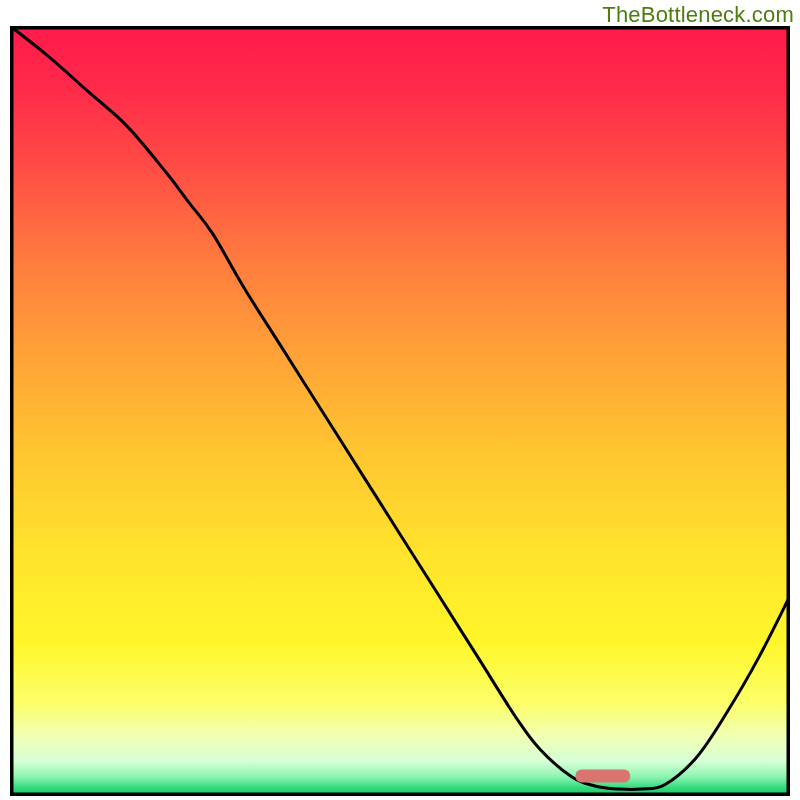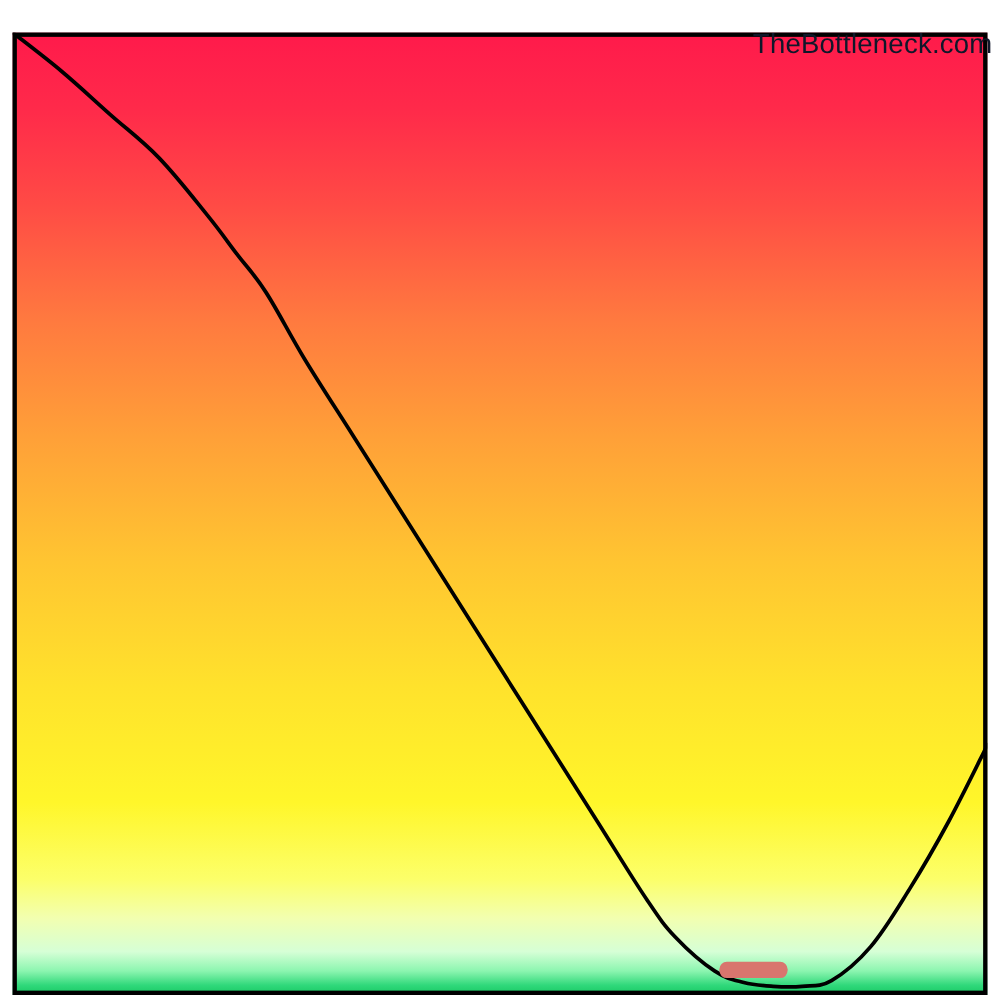--- a/index.html
+++ b/index.html
@@ -12,25 +12,24 @@
   }
   .container {
     position: relative;
     width: 800px;
     height: 800px;
   }
   .watermark {
     position: absolute;
     top: 2px;
     right: 6px;
-    color: #0f172a;
+    color: #4d7c0f;
     font-size: 22px;
     letter-spacing: 0.2px;
     z-index: 10;
-    margin-top: 20px;
   }
   .plot-wrap {
     position: absolute;
     left: 10px;
     top: 26px;
     width: 780px;
     height: 770px;
   }
   svg {
     display: block;

